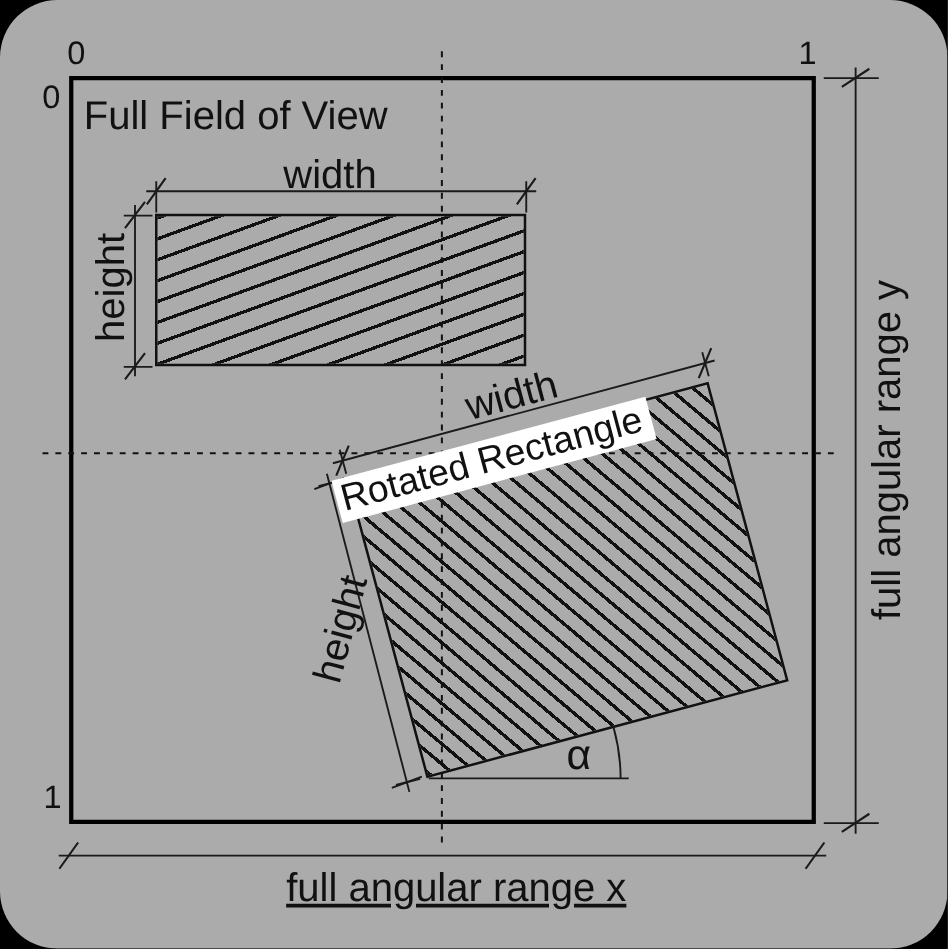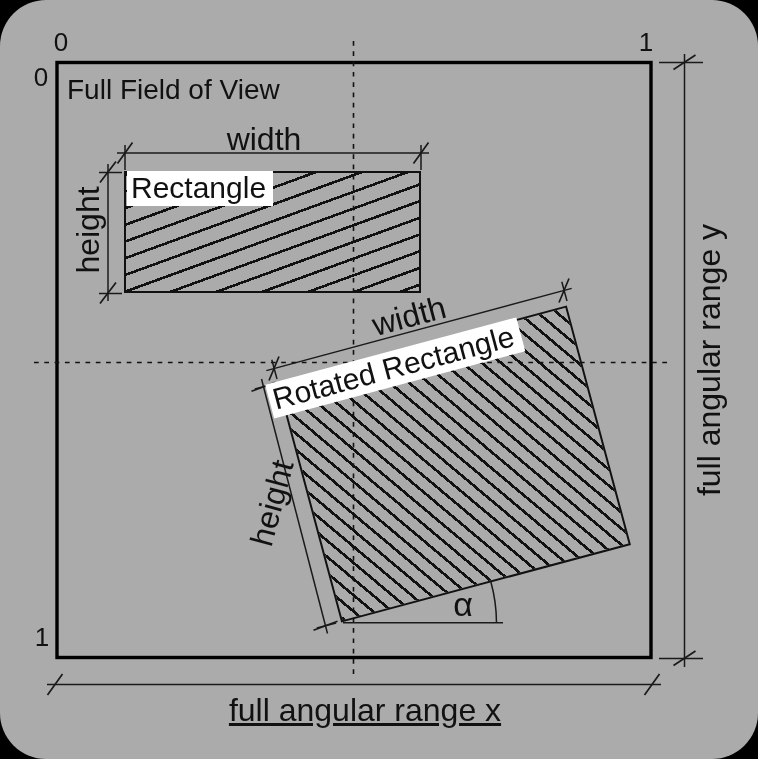--- a/index.html
+++ b/index.html
@@ -10,21 +10,21 @@
   .hatch-rect{position:absolute;box-sizing:border-box;border:2.4px solid #111;}
   .rect-plain{left:124px;top:171px;width:297px;height:122px;
       background:repeating-linear-gradient(160deg,#111 0,#111 2.6px,transparent 2.6px,transparent 15.7px);}
   .rect-rotated{left:304px;top:340px;width:300px;height:248px;transform:rotate(-15deg);
       background:repeating-linear-gradient(55deg,#111 0,#111 2.7px,transparent 2.7px,transparent 12.4px);}
   .lbl{position:absolute;white-space:nowrap;line-height:1;}
   .ctr{transform:translate(-50%,-50%);}
   .rot90{transform:translate(-50%,-50%) rotate(-90deg);}
   .rot15{transform:translate(-50%,-50%) rotate(-15deg);}
   .rot75{transform:translate(-50%,-50%) rotate(-75deg);}
-  .f-title{font-size:28px;}
+  .f-title{font-size:32px;}
   .f-dim{font-size:32px;}
   .f-digit{font-size:26px;}
   .f-alpha{font-size:34px;}
   .whitebox{background:#fff;padding:2px 7px 3px 4px;font-size:30px;}
 </style>
 </head>
 <body>
 
 <div class="stage">
   <div class="panel"></div>
@@ -77,21 +77,20 @@
 
   <div class="lbl f-title" style="left:67px;top:76px;">Full Field of View</div>
 
   <div class="lbl ctr f-digit" style="left:61px;top:42px;">0</div>
   <div class="lbl ctr f-digit" style="left:646px;top:42px;">1</div>
   <div class="lbl ctr f-digit" style="left:41px;top:77px;">0</div>
   <div class="lbl ctr f-digit" style="left:42px;top:637px;">1</div>
 
   <div class="lbl ctr f-dim" style="left:264px;top:139px;">width</div>
   <div class="lbl rot90 f-dim" style="left:88px;top:230px;">height</div>
-  <div class="lbl whitebox" style="left:127px;top:171px;">Rectangle</div>
 
   <div class="lbl rot15 f-dim" style="left:409px;top:316px;">width</div>
   <div class="lbl rot75 f-dim" style="left:272px;top:503px;">height</div>
   <div class="lbl whitebox rot15" style="left:395px;top:368px;">Rotated Rectangle</div>
   <div class="lbl ctr f-alpha" style="left:463px;top:604px;">α</div>
 
   <div class="lbl ctr f-dim" style="left:365px;top:710px;text-decoration:underline;">full angular range x</div>
   <div class="lbl rot90 f-dim" style="left:709px;top:360px;">full angular range y</div>
 </div>
 

